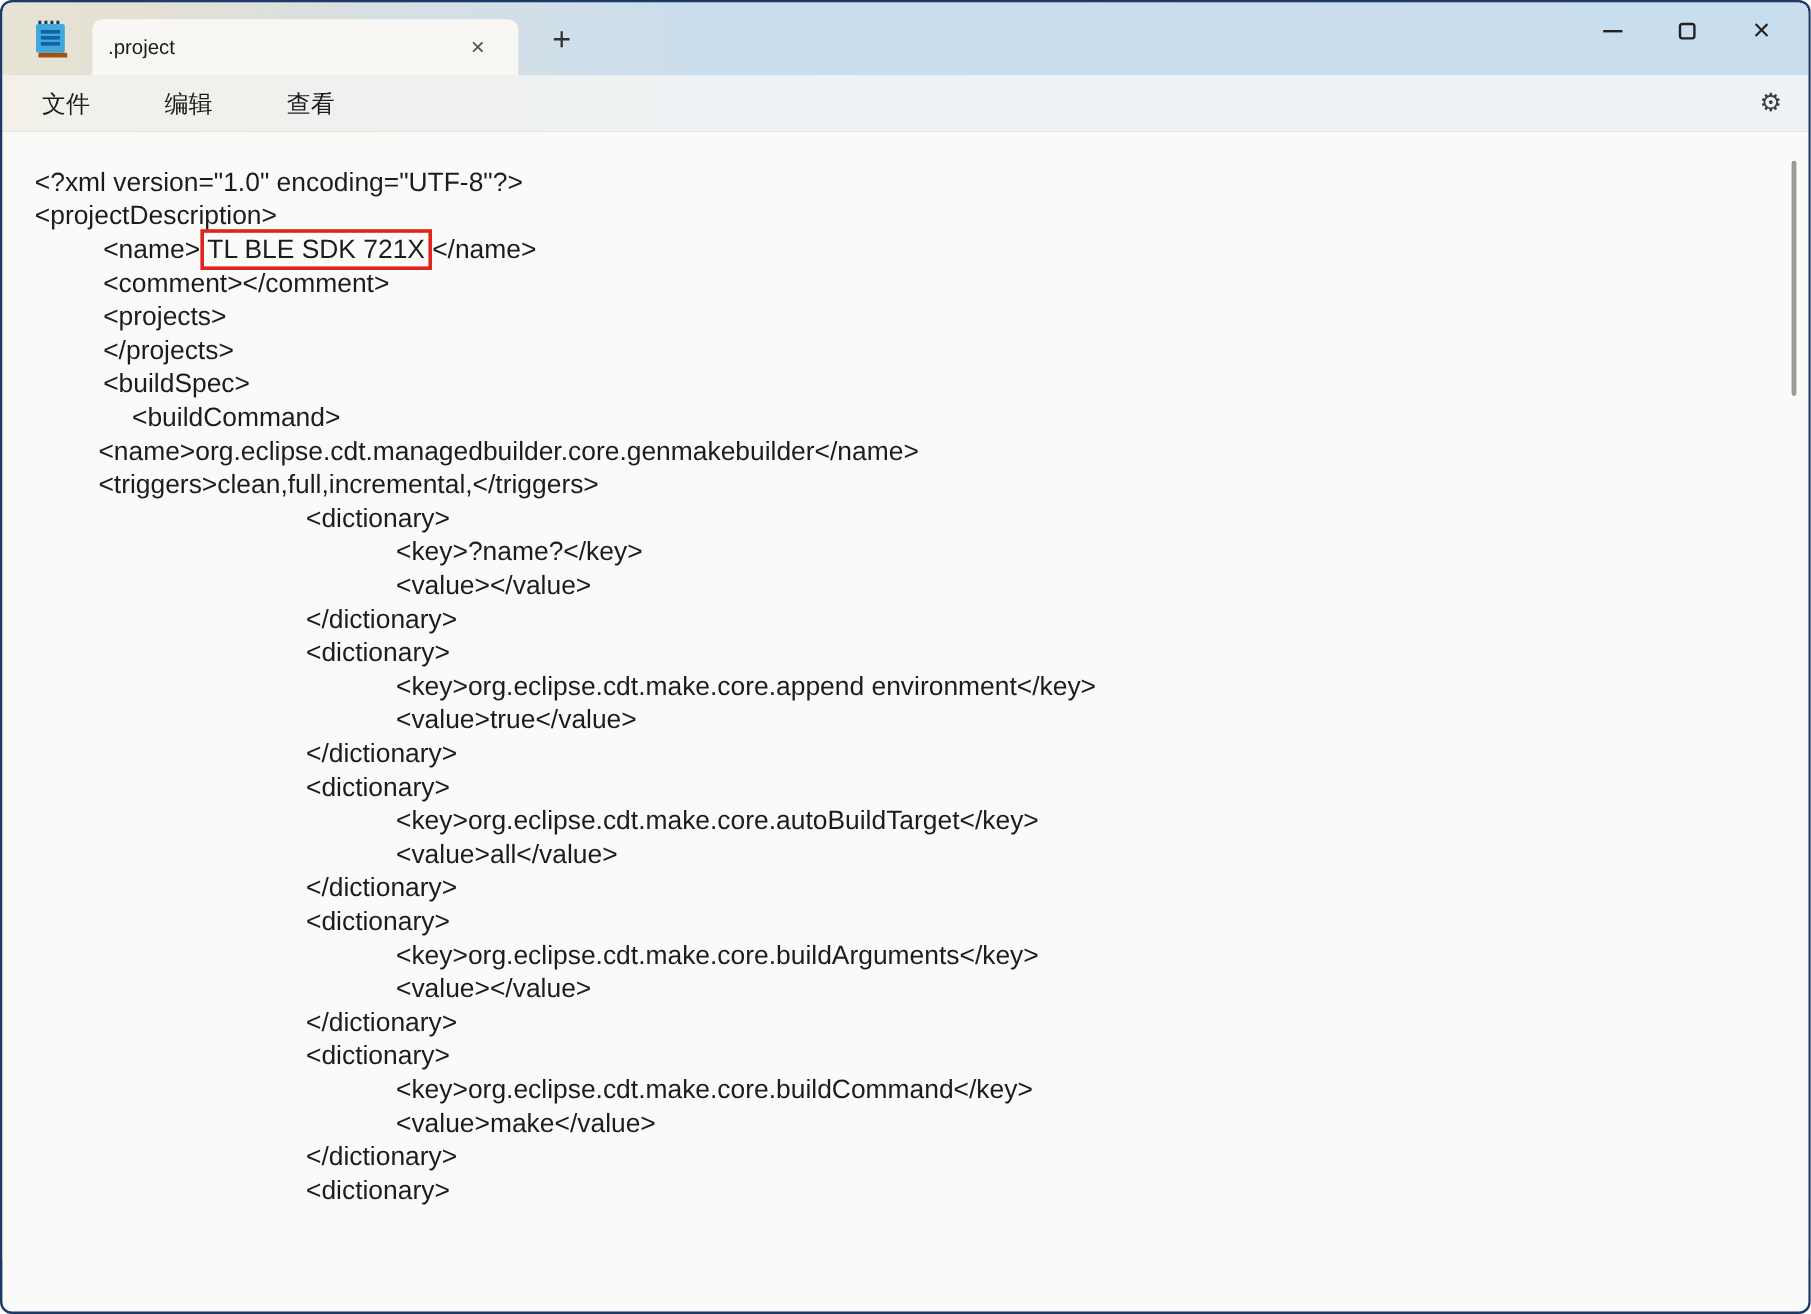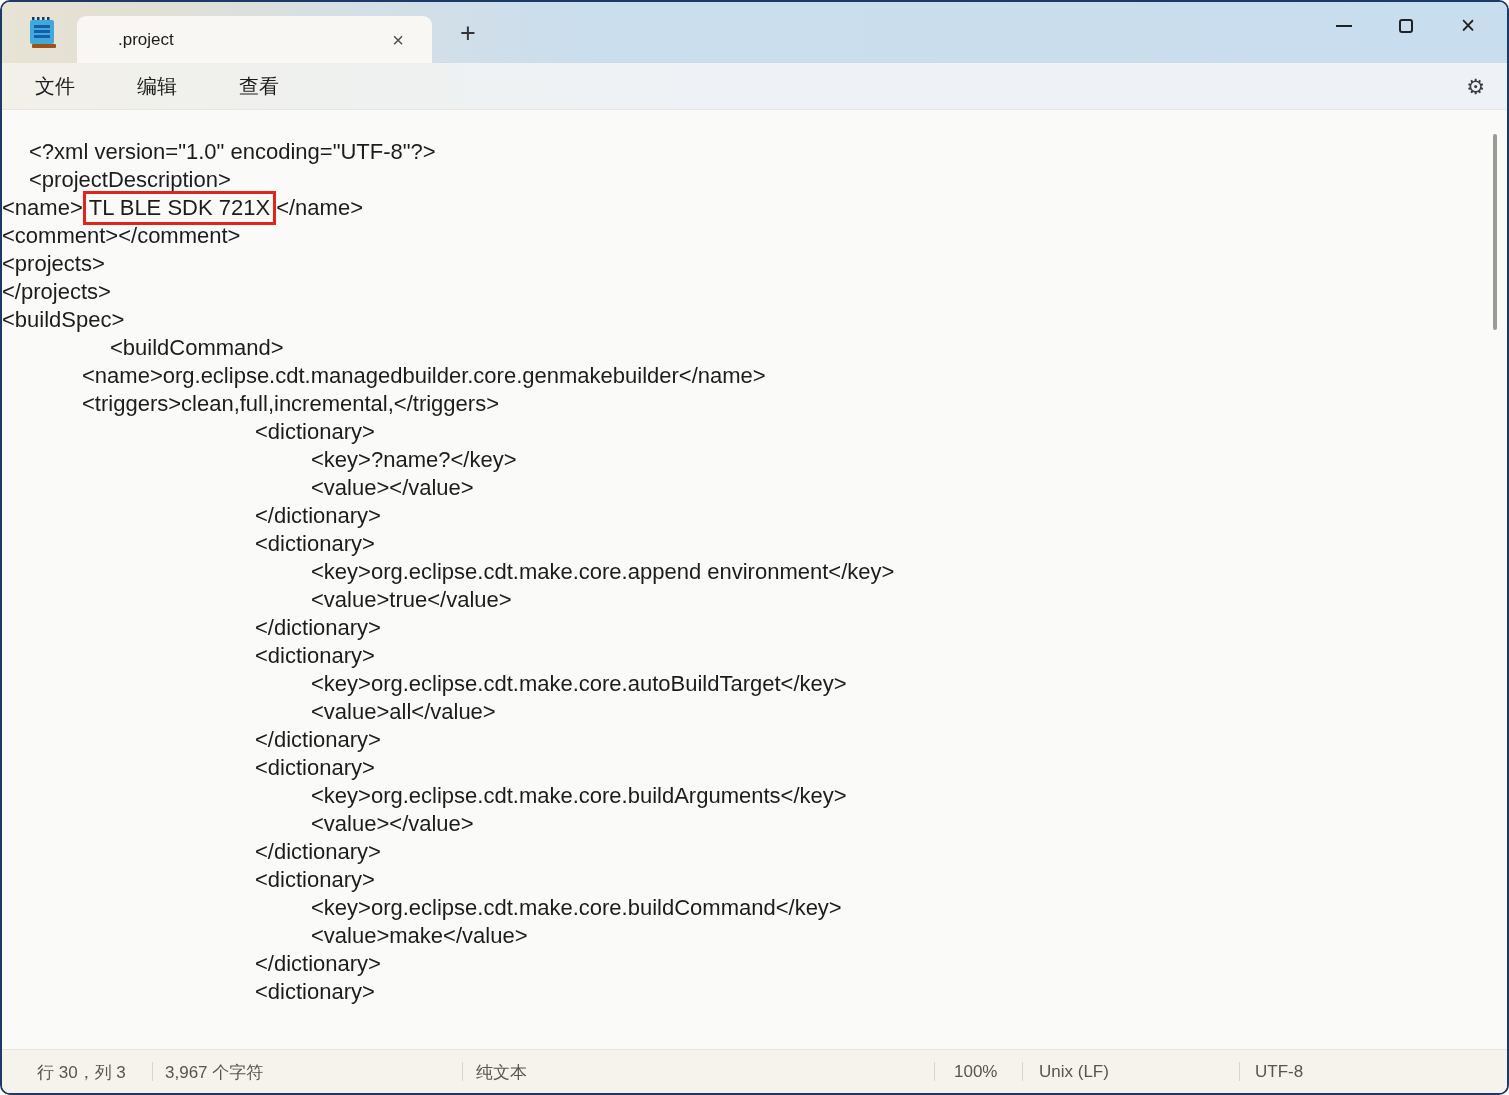--- a/index.html
+++ b/index.html
@@ -13,21 +13,21 @@
 
   
   .titlebar {
     position:relative; height:61px;
     background:linear-gradient(90deg,#e7e3d5 0px,#e2e0d4 140px,#d6dfe4 330px,#cbdeed 580px,#c8ddee 100%);
   }
   .app-icon { position:absolute; left:25px; top:15px; width:31px; height:33px; }
   .tab {
     position:absolute; left:75px; top:14px; width:355px; height:47px;
     background:#f8f7f3; border-radius:9px 9px 0 0;
-    display:flex; align-items:center; cursor:default;padding-left:28px;
+    display:flex; align-items:center; cursor:default;
   }
   .tab-title { margin-left:13px; font-size:17px; color:#1b1b1b; }
   .tab-close {
     position:absolute; right:22px; top:50%; transform:translateY(-50%);
     font-size:20px; color:#4d4d4d; line-height:1; padding:2px 6px; cursor:pointer;
   }
   .new-tab {
     position:absolute; left:448px; top:12px; width:36px; height:38px;
     font-size:27px; font-weight:300; color:#333; text-align:center; line-height:38px; cursor:pointer;
   }
@@ -47,23 +47,23 @@
   .menu-item { font-size:20px; color:#1c1c1c; margin-left:24px; padding:4px 9px; border-radius:5px; cursor:pointer; }
   .menu-item + .menu-item { margin-left:22px; }
   .settings-gear {
     position:absolute; right:22px; top:50%; transform:translateY(-50%);
     font-size:21px; color:#3d3d3d; cursor:pointer; line-height:1;
   }
 
   
   .editor { position:relative; height:939px; background:#fafaf9; overflow:hidden; padding-top:28px; cursor:text; }
   .line { font-size:22px; line-height:28px; white-space:pre; color:#1c1c1c; }
-  .ind0 { padding-left:27px; }  .ind1 { }
+  .ind0 { padding-left:27px; }  .ind1 { padding-left:84px; }
   .ind2 { padding-left:108px; } .ind3 { padding-left:80px; }
-  .ind4 { padding-left:253px; } .ind5 { padding-left:309px; }
+  .ind4 { padding-left:253px; } .ind5 { padding-left:309px;margin-left:19px; }
   .hl { border:3px solid #e0251c; padding:1px 3px 2px 3px; }
   .scroll-thumb {
     position:absolute; right:10px; top:24px; width:4px; height:196px;
     background:#9a9a97; border-radius:2px; cursor:pointer;
   }
 
   
   .statusbar {
     position:relative; height:44px; background:#f6f3ec;
     border-top:1px solid #e7e5df; font-size:17px; color:#57554e;
@@ -155,27 +155,14 @@
         <div class="line ind4">&lt;/dictionary&gt;</div>
         <div class="line ind4">&lt;dictionary&gt;</div>
         <div class="line ind5">&lt;key&gt;org.eclipse.cdt.make.core.buildCommand&lt;/key&gt;</div>
         <div class="line ind5">&lt;value&gt;make&lt;/value&gt;</div>
         <div class="line ind4">&lt;/dictionary&gt;</div>
         <div class="line ind4">&lt;dictionary&gt;</div>
       </div>
     <div class="scroll-thumb"></div>
   </div>
 
-  <div class="statusbar">
-    <span class="scell p-linecol">行 30，列 3</span>
-    <span class="sdiv d1"></span>
-    <span class="scell p-chars">3,967 个字符</span>
-    <span class="sdiv d2"></span>
-    <span class="scell p-doct">纯文本</span>
-    <span class="sdiv d3"></span>
-    <span class="scell p-zoom">100%</span>
-    <span class="sdiv d4"></span>
-    <span class="scell p-eol">Unix (LF)</span>
-    <span class="sdiv d5"></span>
-    <span class="scell p-enc">UTF-8</span>
-  </div>
 
 </div>
 
 </body></html>

